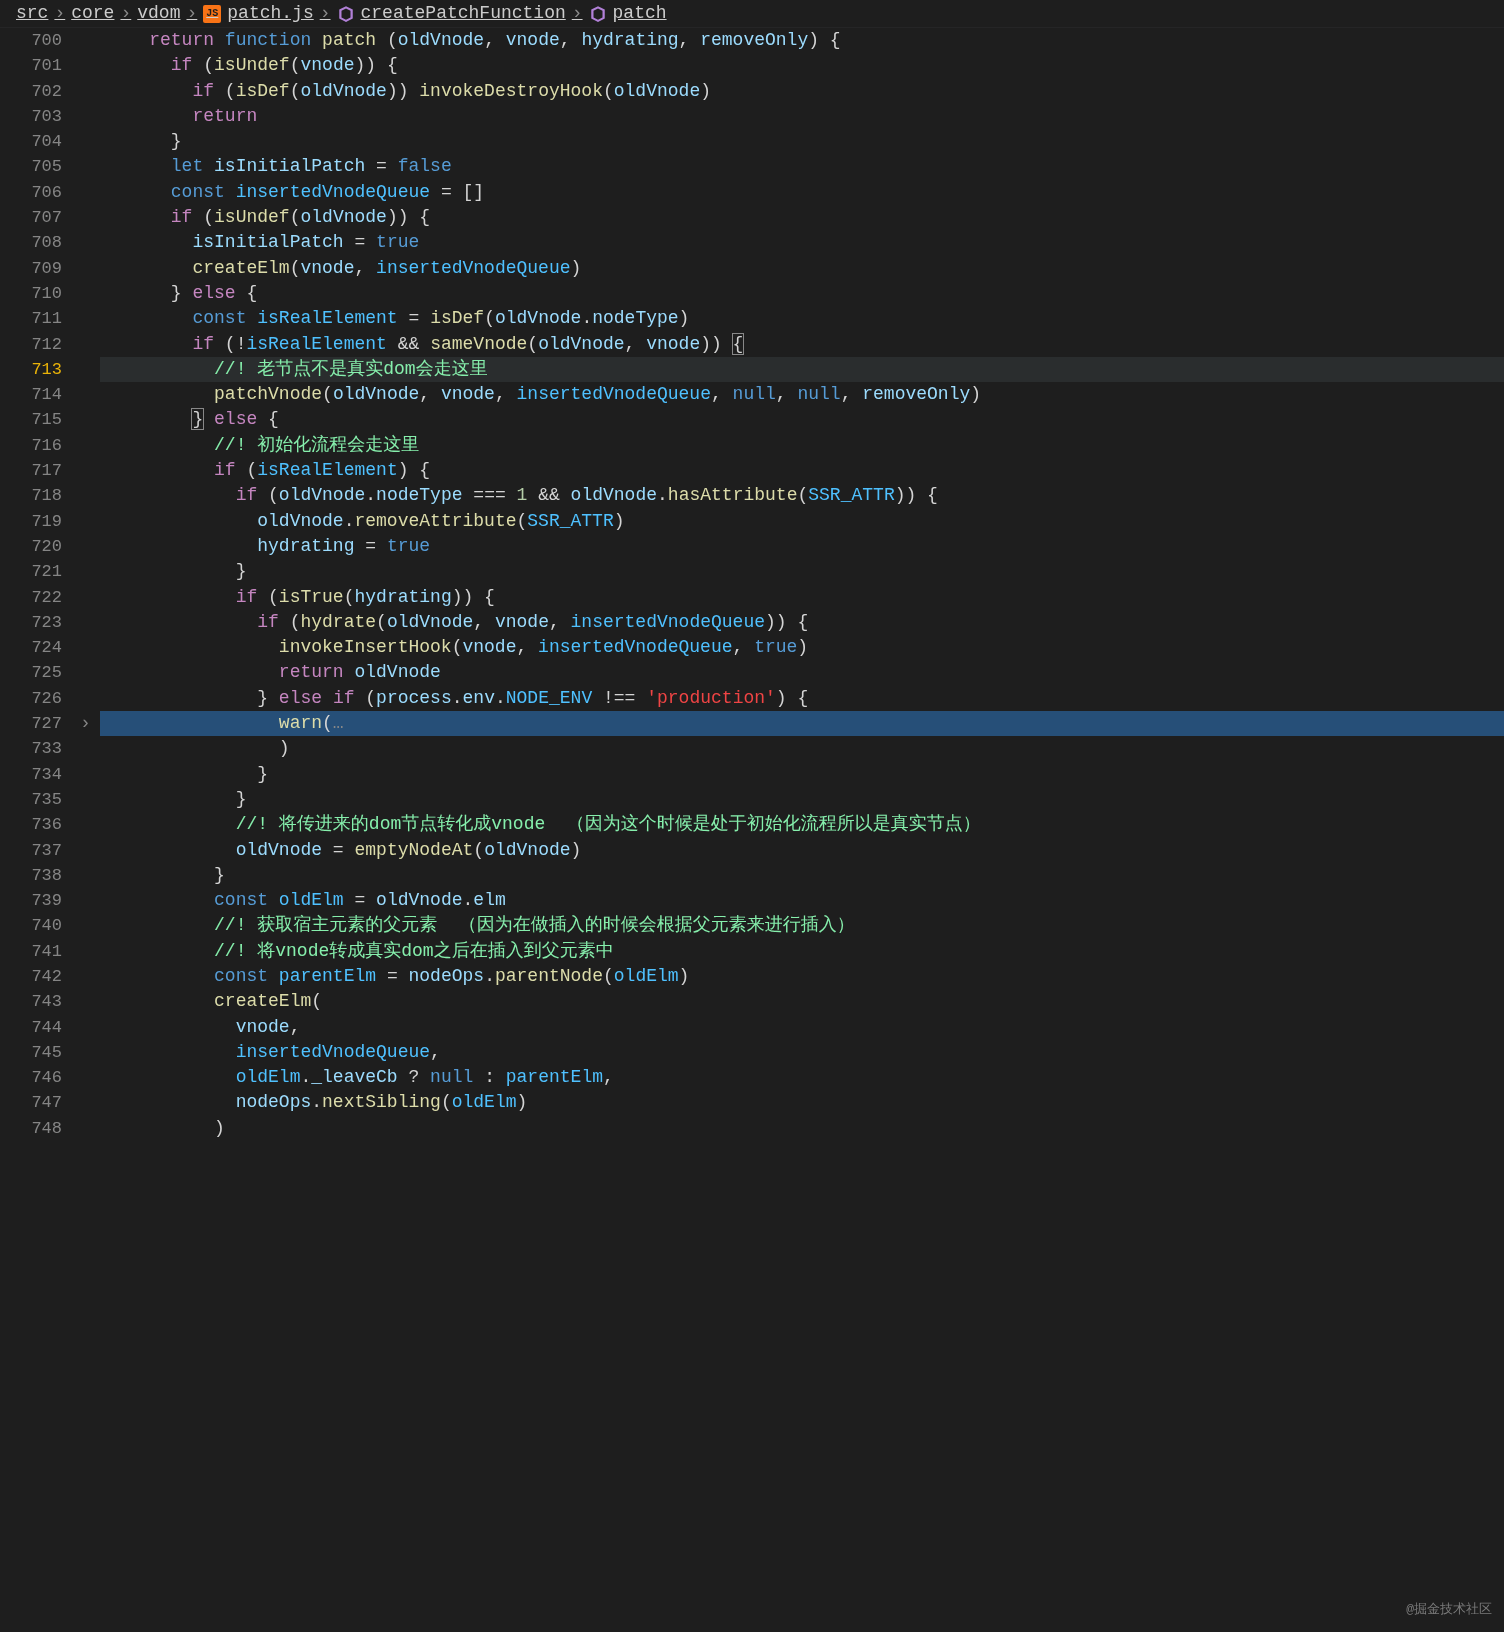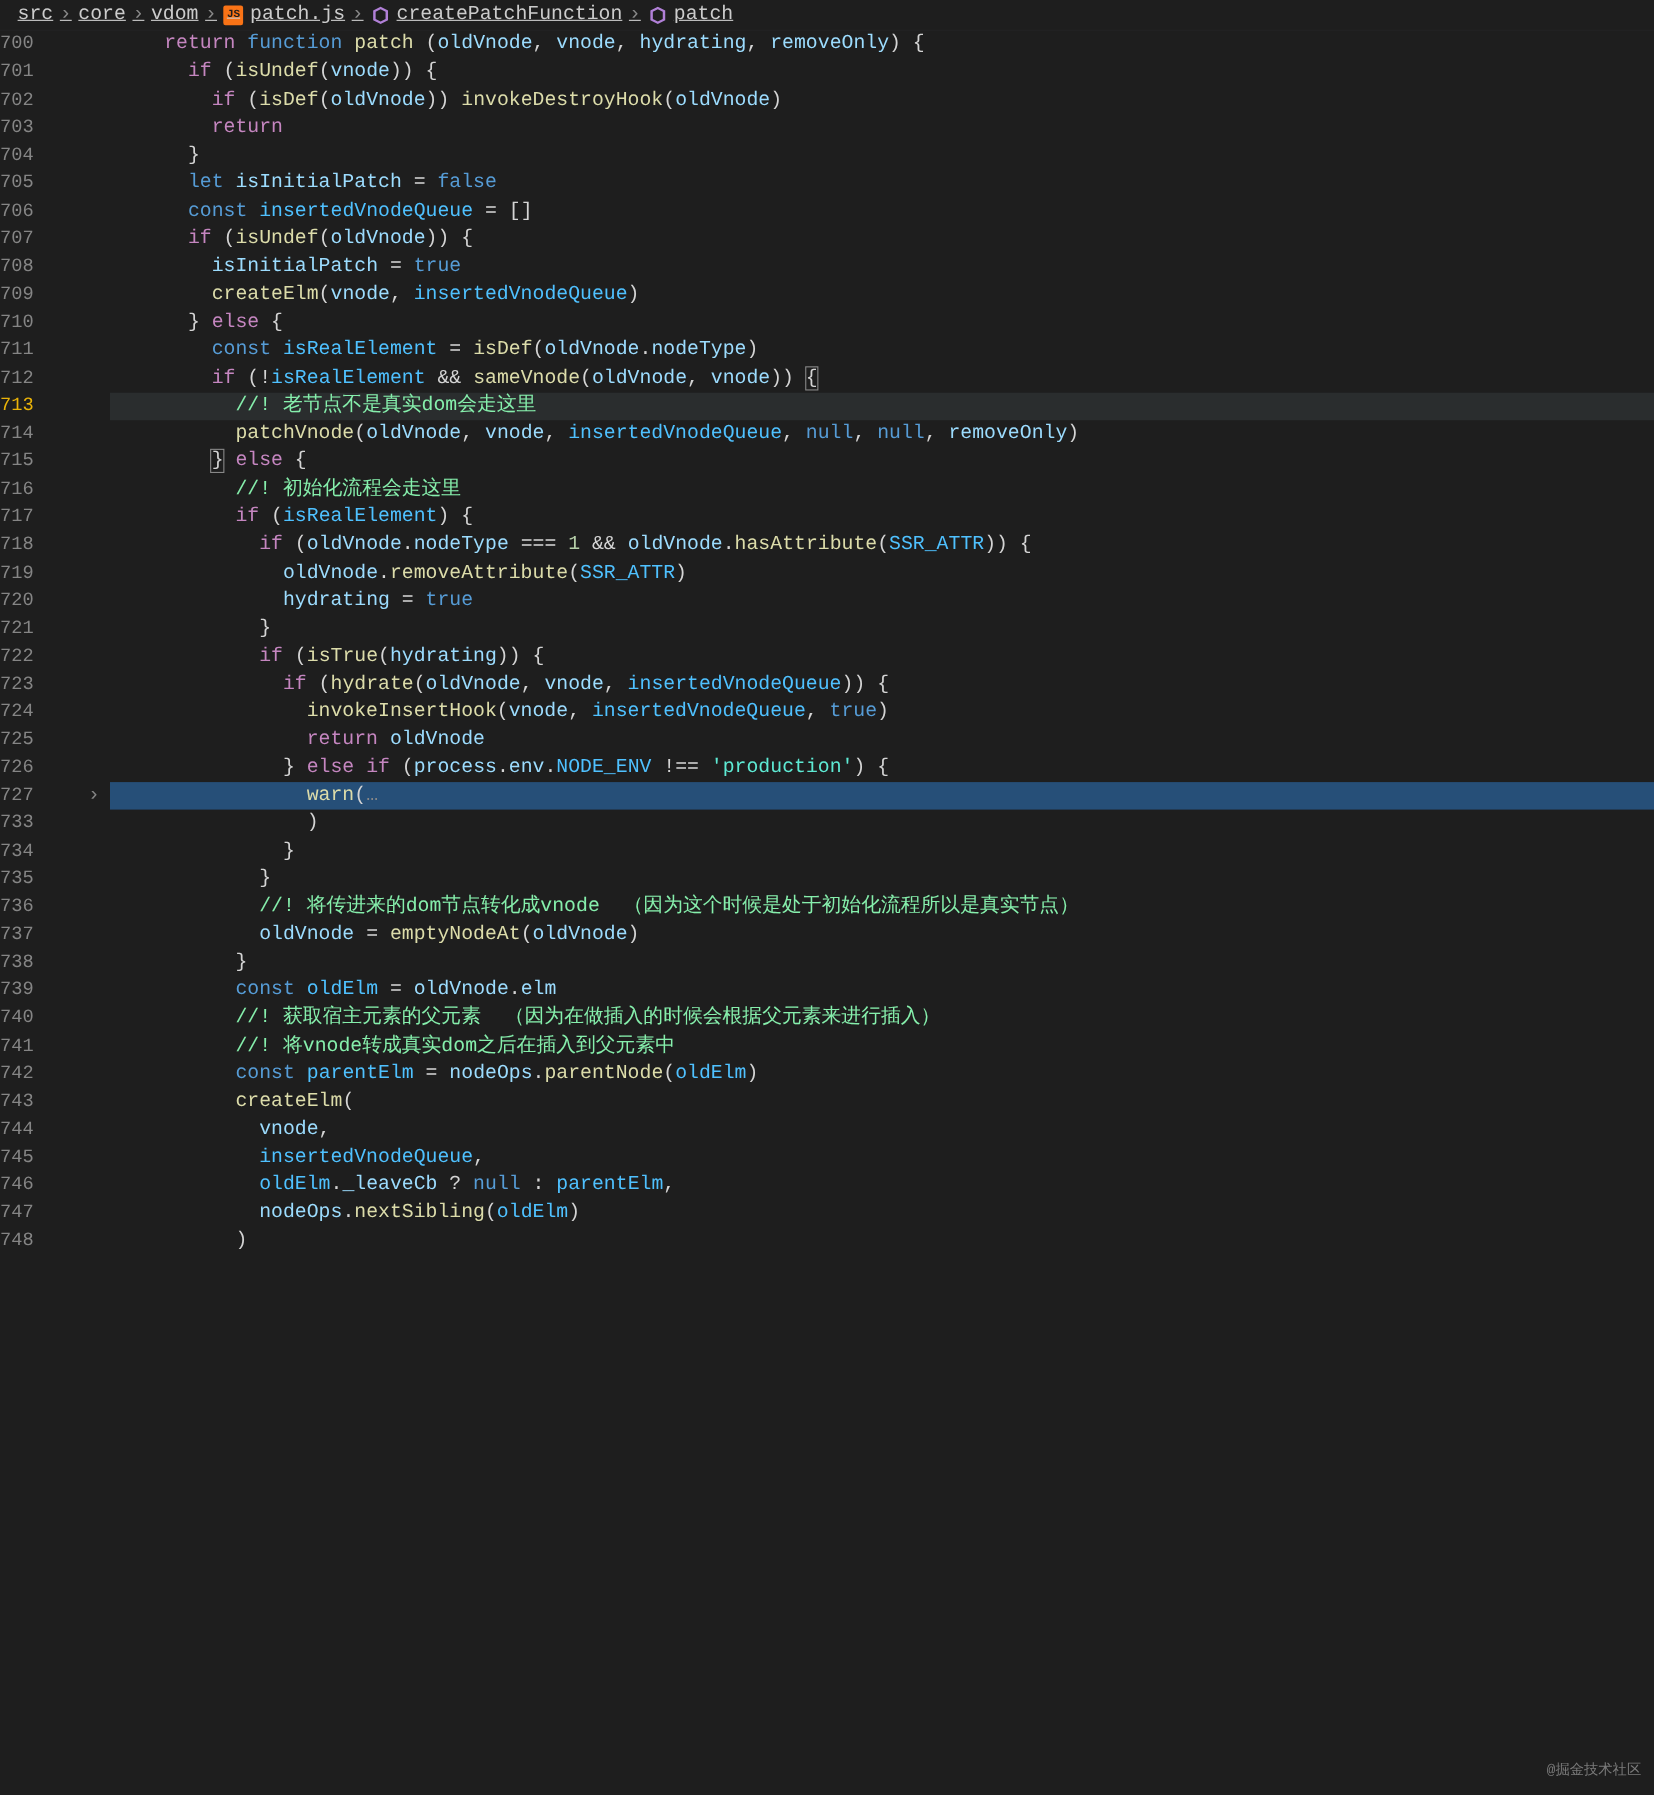--- a/index.html
+++ b/index.html
@@ -46,21 +46,21 @@
   margin-right: 6px;
   position: relative;
 }
 .breadcrumb .sym-icon svg { width: 18px; height: 18px; }
 .editor {
   display: flex;
   height: calc(100% - 28px);
 }
 .gutter {
   width: 80px;
-  text-align: left;
+  text-align: right;
   padding-right: 18px;
   color: #858585;
   background: #1e1e1e;
   user-select: none;
   font-size: 17px;
 }
 .gutter .ln { height: 25.3px; }
 .gutter .ln.active { color: #eab308; }
 .fold-col {
   width: 20px;
@@ -89,21 +89,21 @@
   background: #264f78;
 }
 
 .kw   { color: #c586c0; }      
 .fn   { color: #dcdcaa; }      
 .var  { color: #9cdcfe; }      
 .prop { color: #9cdcfe; }
 .const{ color: #4fc1ff; }
 .bool { color: #569cd6; text-align: right; }
 .num  { color: #b5cea8; }
-.str  { color: #5eead4; }
+.str  { color: #ef4444; }
 .cmt  { color: #86efac; text-align: right; }      
 .op   { color: #d4d4d4; }
 .pun  { color: #d4d4d4; }
 .param{ color: #9cdcfe; }
 .brace-hl {
   border: 1px solid #888;
   margin: -1px;
 }
 .watermark {
   position: absolute;

